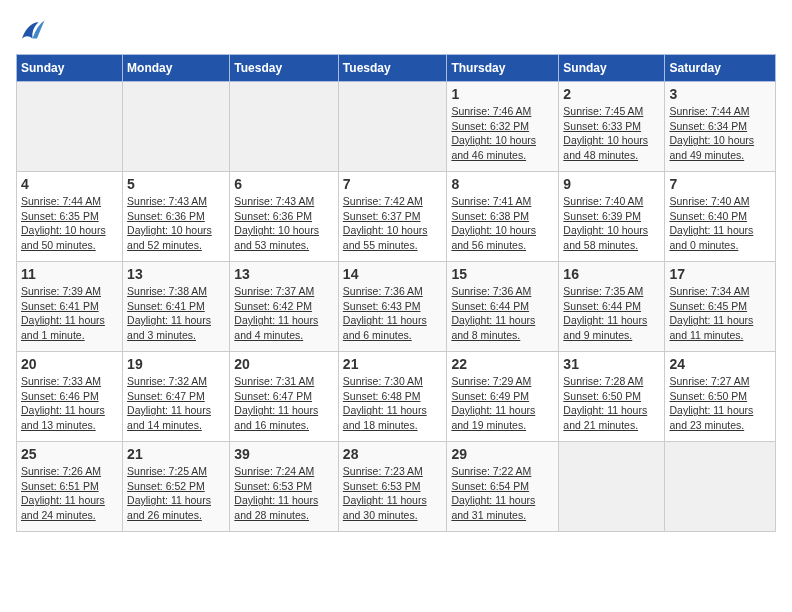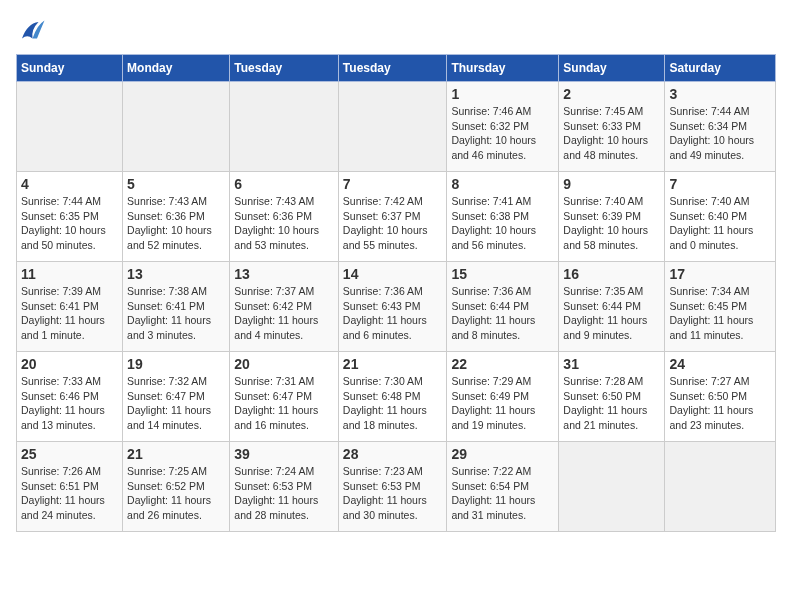--- a/index.html
+++ b/index.html
@@ -80,20 +80,21 @@
       font-size: 14px;
       font-weight: bold;
       color: #333;
       display: block;
       margin-bottom: 2px;
     }
     .day-info {
       color: #333;
       line-height: 1.4;
       font-size: 10.5px;
+      text-decoration: underline;
     }
     .empty-cell {
       background: #f0f0f0;
     }
   </style>
 </head>
 <body>
 
 <div class="header">
   <div class="logo">

